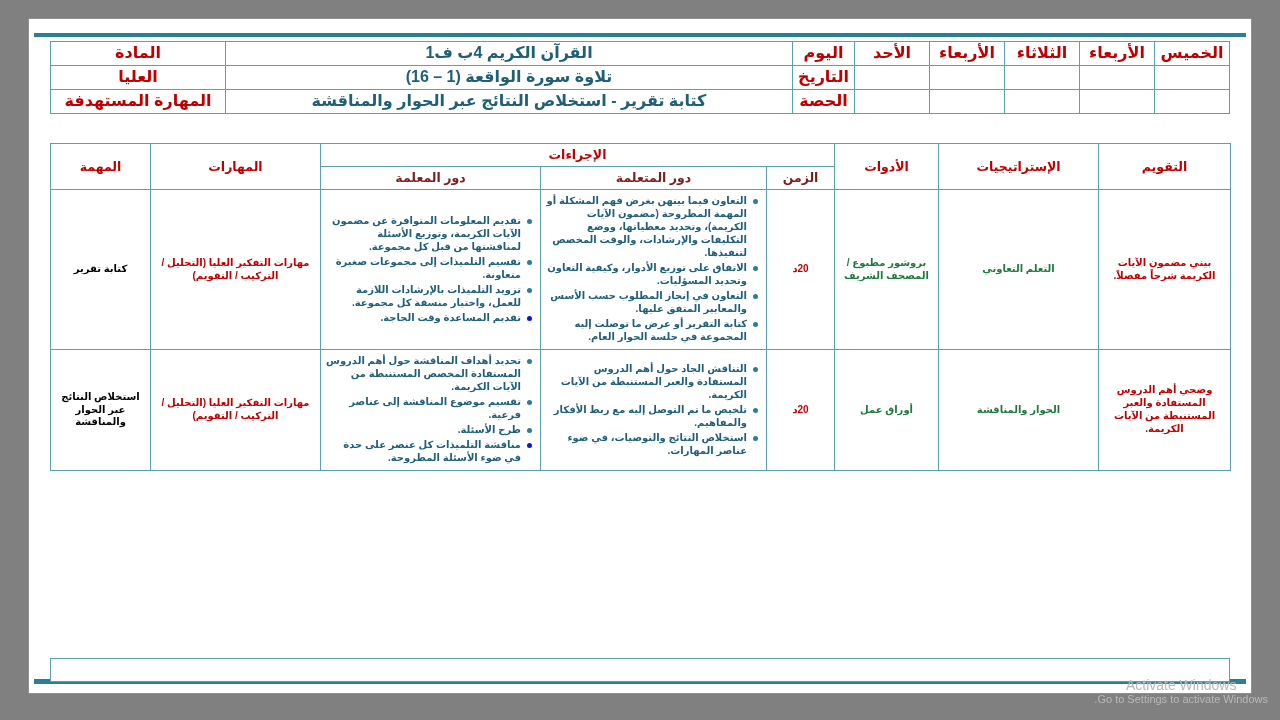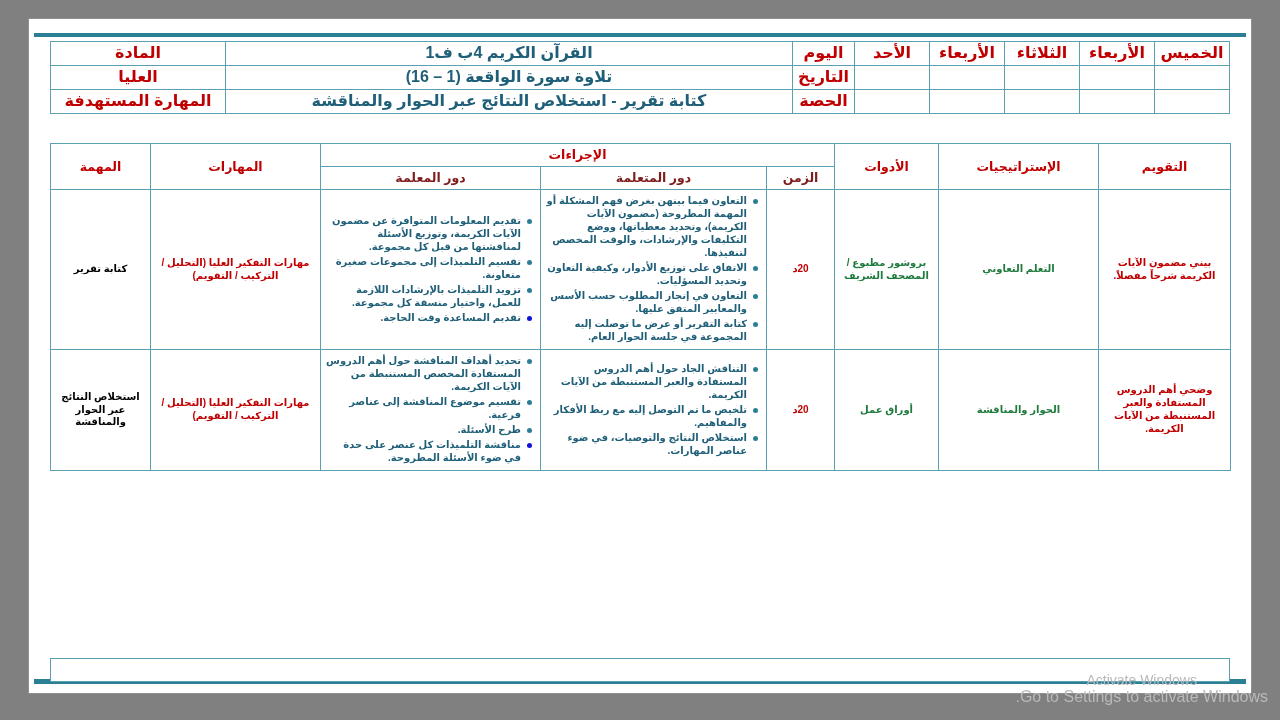--- a/index.html
+++ b/index.html
@@ -171,21 +171,21 @@
     right: 12px;
     bottom: 14px;
     text-align: center;
     color: #b9b9b9;
     font-family: "Liberation Sans", "DejaVu Sans", sans-serif;
     pointer-events: none;
     z-index: 5;
     line-height: 1.15;
   }
   #watermark .wm-title { font-size: 14px; }
-  #watermark .wm-sub   { font-size: 16px; }
+  #watermark .wm-sub   { font-size: 11px; }
 </style>
 </head>
 <body>
 
 <div id="page-frame">
   <div id="page-white">
     <div id="doc-inner">
 
       <div class="teal-rule" id="rule-top"></div>
       <div class="teal-rule" id="rule-bottom"></div>

